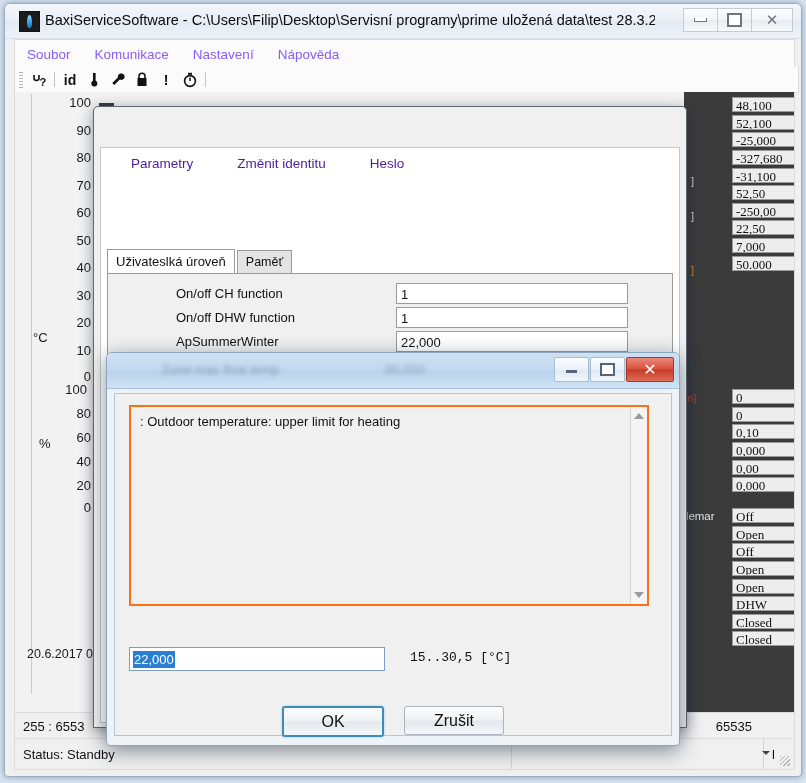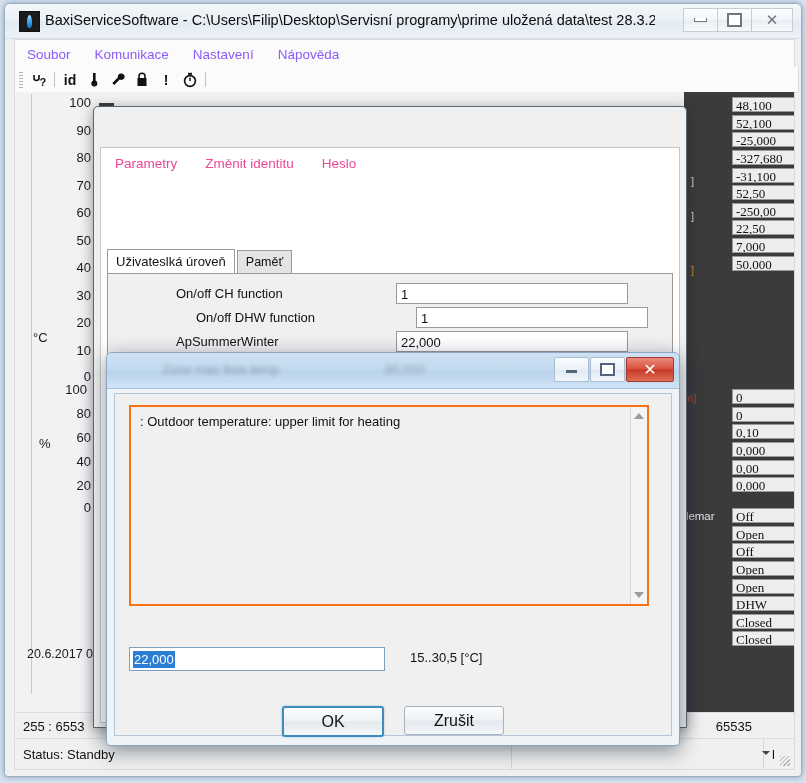--- a/index.html
+++ b/index.html
@@ -145,21 +145,21 @@
   .pwin{width:34px;height:24px;margin-left:-1px;border:1px solid rgba(255,255,255,.35);
     background:rgba(255,255,255,.06);display:flex;align-items:center;justify-content:center;color:#fff;}
   .pwin.min span{display:block;width:12px;height:3px;border-bottom:3px solid #fff;}
   .pwin.max span{display:block;width:11px;height:9px;border:2px solid #fff;}
   .pwin.close{width:45px;font-size:16px;}
   #param-body{
     position:absolute;left:6px;top:40px;width:578px;height:574px;
     background:#fff;border:1px solid #c6c6c6;
   }
   #param-menu{position:absolute;left:0;top:0;width:100%;height:30px;display:flex;align-items:center;background:#fff;}
-  #param-menu .pm{padding:5px 14px;font-size:13.5px;color:#ec4899;}
+  #param-menu .pm{padding:5px 14px;font-size:13.5px;color:#4c1d95;margin-left:16px;}
   #param-tabs{position:absolute;left:6px;top:101px;display:flex;align-items:flex-end;}
   .ptab{
     font-size:12.5px;padding:4px 8px;border:1px solid #9a9a9a;
     background:#e4e4e4;color:#111;margin-right:2px;line-height:15px;
   }
   .ptab.active{background:#fff;border-bottom:1px solid #fff;padding-bottom:5px;font-size:13px;}
   #param-page{
     position:absolute;left:6px;top:125px;width:564px;height:443px;
     background:#f0f0f0;border:1px solid #9a9a9a;
   }
@@ -223,21 +223,21 @@
   .sc-arrow.down{bottom:1px;}
   .sc-tri{width:0;height:0;border-left:5px solid transparent;border-right:5px solid transparent;}
   .sc-tri.up{border-bottom:6px solid #9b9b9b;}
   .sc-tri.down{border-top:6px solid #9b9b9b;}
   #value-input{
     position:absolute;left:14px;top:253px;width:256px;height:24px;
     background:#fff;border:1px solid #7da0c0;
     font-size:13px;color:#111;line-height:24px;padding-left:3px;box-sizing:border-box;
   }
   #value-input .sel{background:#2a7fd4;color:#fff;padding:1px 1px;}
-  #range-text{position:absolute;left:295px;top:256px;font-size:13px;color:#111;}
+  #range-text{position:absolute;left:295px;top:256px;font-size:13px;color:#111;font-family:Liberation Mono, monospace;}
   #modal-buttons{position:absolute;left:0;top:312px;width:100%;display:flex;justify-content:center;gap:20px;}
   .mbtn{
     width:98px;height:27px;border-radius:3px;
     display:flex;align-items:center;justify-content:center;
     font-size:16px;color:#111;
     background:linear-gradient(to bottom,#fbfcfd 0%,#eff2f5 48%,#e3e8ee 52%,#f4f7fa 100%);
     border:1px solid #a9b2bd;
   }
   .mbtn.default{border:2px solid #3c8dbc;box-shadow:0 0 2px rgba(60,141,188,.5);}
 </style>
@@ -492,21 +492,21 @@
     <div id="param-tabs">
       <div class="ptab active">Uživateslká úroveň</div>
       <div class="ptab">Paměť</div>
     </div>
 
     <div id="param-page">
       <div class="prow" style="top:9px;">
         <div class="plabel">On/off CH function</div>
         <div class="pfield">1</div>
       </div>
-      <div class="prow" style="top:33px;margin-left:20px;">
+      <div class="prow" style="top:33px;">
         <div class="plabel">On/off DHW function</div>
         <div class="pfield">1</div>
       </div>
       <div class="prow" style="top:57px;">
         <div class="plabel">ApSummerWinter</div>
         <div class="pfield">22,000</div>
       </div>
       <div class="prow" style="top:81px;">
         <div class="plabel">ApForceSummerMode</div>
         <div class="pfield">Off</div>

